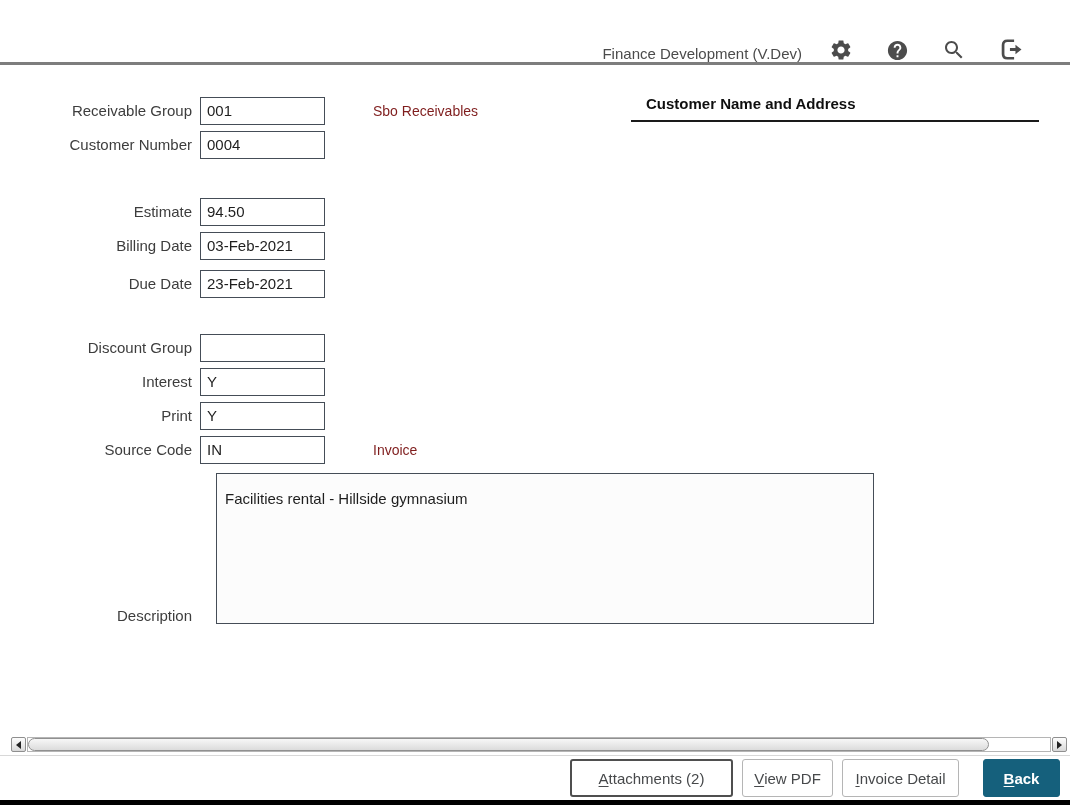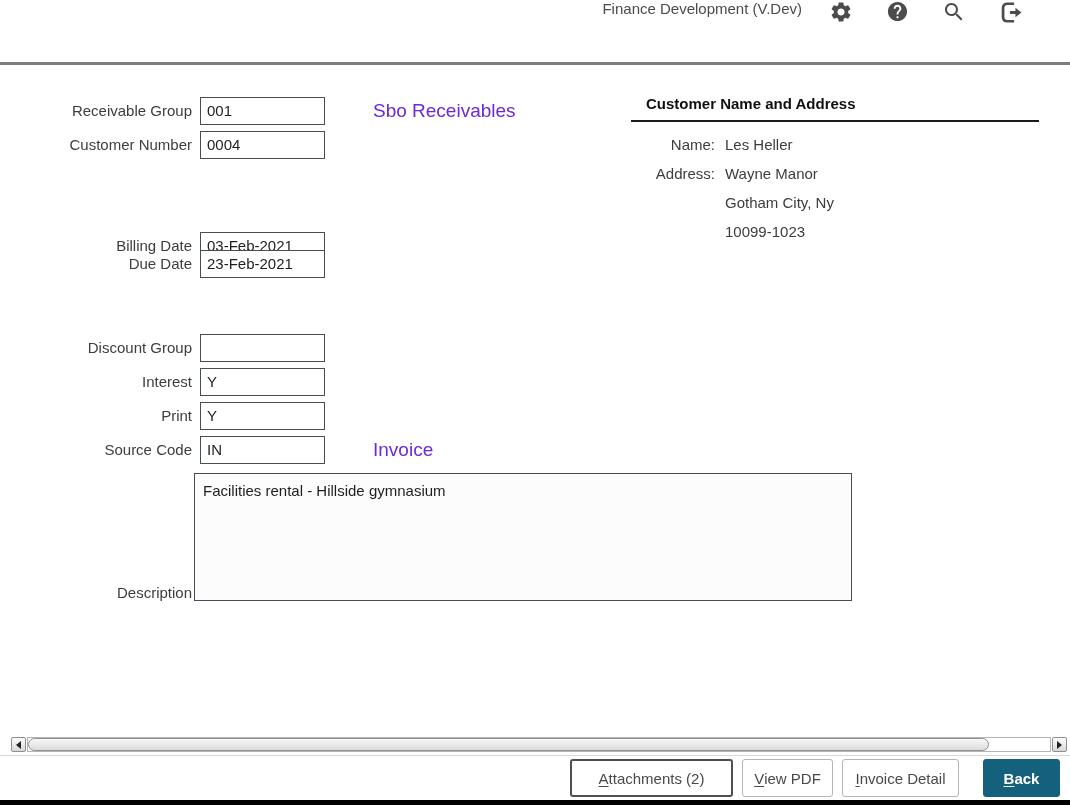--- a/index.html
+++ b/index.html
@@ -2,37 +2,37 @@
 <html><head>
 <meta charset="utf-8">
 <style>
   html,body{margin:0;padding:0;background:#fff;}
   .page{position:relative;width:1070px;height:805px;background:#fff;overflow:hidden;
         font-family:"Liberation Sans",sans-serif;color:#3d3d3d;}
 
   
   .header{position:absolute;top:0;left:0;width:100%;height:62px;display:flex;align-items:center;}
   .title{padding-left:20px;font-size:20px;color:#3e4347;}
-  .hright{position:absolute;right:46px;top:0;height:62px;display:flex;align-items:flex-start;gap:33px;}
+  .hright{position:absolute;right:46px;top:0;height:62px;display:flex;align-items:flex-end;gap:33px;}
   .env{font-size:15px;color:#4b4b4b;margin-right:-6px;}
   .hicon{display:inline-flex;align-items:center;justify-content:center;cursor:pointer;}
   .hicon svg{display:block;}
   .hdivider{position:absolute;top:62px;left:0;width:100%;height:3px;background:#7d7d7d;}
 
   
   .frow{position:absolute;left:0;width:880px;height:23px;display:flex;align-items:center;}
   .flabel{width:192px;text-align:right;font-size:15px;color:#3d3d3d;flex:none;}
   .finput{box-sizing:border-box;flex:none;margin-left:8px;width:125px;height:28px;
           border:1px solid #454d57;background:#fff;padding:0 4px 0 6px;
           font-family:"Liberation Sans",sans-serif;font-size:15px;color:#1e1e1e;}
-  .fnote{position:absolute;left:373px;font-size:19px;color:#6d28d9;}
+  .fnote{position:absolute;left:373px;font-size:14px;color:#7f1d1d;}
   .drow{height:auto;align-items:flex-end;}
   .dlabel{padding-top:5px;}
-  .dtext{box-sizing:border-box;margin-left:2px;width:658px;height:128px;resize:none;
-         border:1px solid #454d57;background:#fcfcfc;padding:8px 8px;
+  .dtext{box-sizing:border-box;margin-left:24px;width:658px;height:151px;resize:none;
+         border:1px solid #454d57;background:#fcfcfc;padding:16px 8px;
          font-family:"Liberation Sans",sans-serif;font-size:15px;color:#1e1e1e;overflow:hidden;}
 
   
   .cust{position:absolute;left:631px;top:92px;width:408px;}
   .ctitle{font-size:15px;font-weight:bold;color:#0f0f0f;padding:3px 0 8px 15px;
           border-bottom:2px solid #1a1a1a;}
   .crows{margin-top:14px;}
   .crow{display:flex;margin-bottom:11px;line-height:18px;}
   .clabel{width:84px;text-align:right;font-size:15px;color:#3d3d3d;flex:none;}
   .cval{margin-left:10px;font-size:15px;color:#3d3d3d;}
@@ -96,25 +96,29 @@
 
   <div class="frow" style="top:99px">
     <span class="flabel">Receivable Group</span>
     <input class="finput" readonly="" value="001" style="">
     <span class="fnote">Sbo Receivables</span>
   </div>
   <div class="frow" style="top:133px">
     <span class="flabel">Customer Number</span>
     <input class="finput" readonly="" value="0004" style="">
   </div>
+  <div class="frow" style="top:200px">
+    <span class="flabel">Estimate</span>
+    <input class="finput" readonly="" value="94.50" style="">
+  </div>
   <div class="frow" style="top:234px">
     <span class="flabel">Billing Date</span>
     <input class="finput" readonly="" value="03-Feb-2021" style="">
   </div>
-  <div class="frow" style="top:252px">
+  <div class="frow" style="top:272px">
     <span class="flabel">Due Date</span>
     <input class="finput" readonly="" value="23-Feb-2021" style="">
   </div>
   <div class="frow" style="top:336px">
     <span class="flabel">Discount Group</span>
     <input class="finput" readonly="" value="" style="">
   </div>
   <div class="frow" style="top:370px">
     <span class="flabel">Interest</span>
     <input class="finput" readonly="" value="Y" style="">
@@ -128,38 +132,20 @@
     <input class="finput" readonly="" value="IN" style="">
     <span class="fnote">Invoice</span>
   </div>
   <div class="frow drow" style="top:473px">
     <span class="flabel dlabel">Description</span>
     <textarea class="dtext" readonly="" style="">Facilities rental - Hillside gymnasium</textarea>
   </div>
 
   <div class="cust">
     <div class="ctitle">Customer Name and Address</div>
-    <div class="crows">
-      <div class="crow">
-        <span class="clabel">Name:</span>
-        <span class="cval">Les Heller</span>
-      </div>
-      <div class="crow">
-        <span class="clabel">Address:</span>
-        <span class="cval">Wayne Manor</span>
-      </div>
-      <div class="crow">
-        <span class="clabel"></span>
-        <span class="cval">Gotham City, Ny</span>
-      </div>
-      <div class="crow">
-        <span class="clabel"></span>
-        <span class="cval">10099-1023</span>
-      </div>
-    </div>
   </div>
 
   <div class="hscroll">
     <div class="sbtn">
       <span class="tri-l"></span>
     </div>
     <div class="strack">
       <div class="sthumb"></div>
     </div>
     <div class="sbtn">

